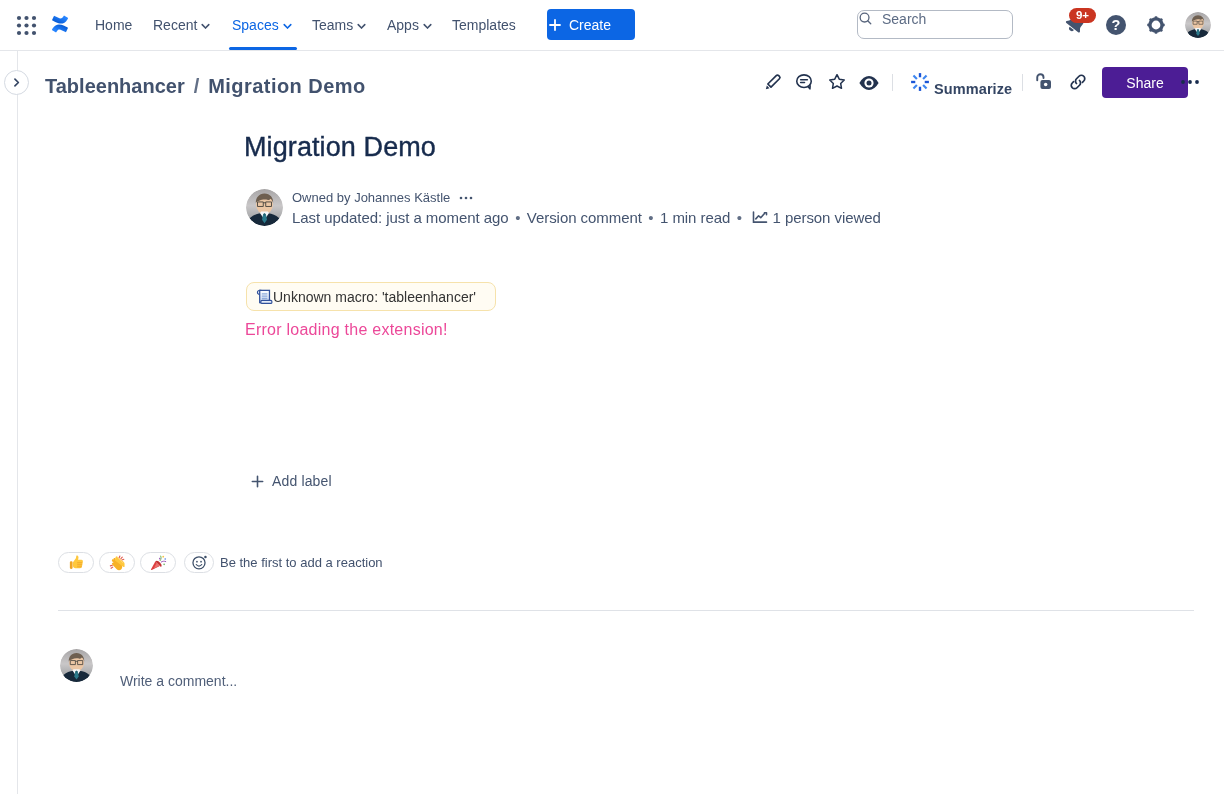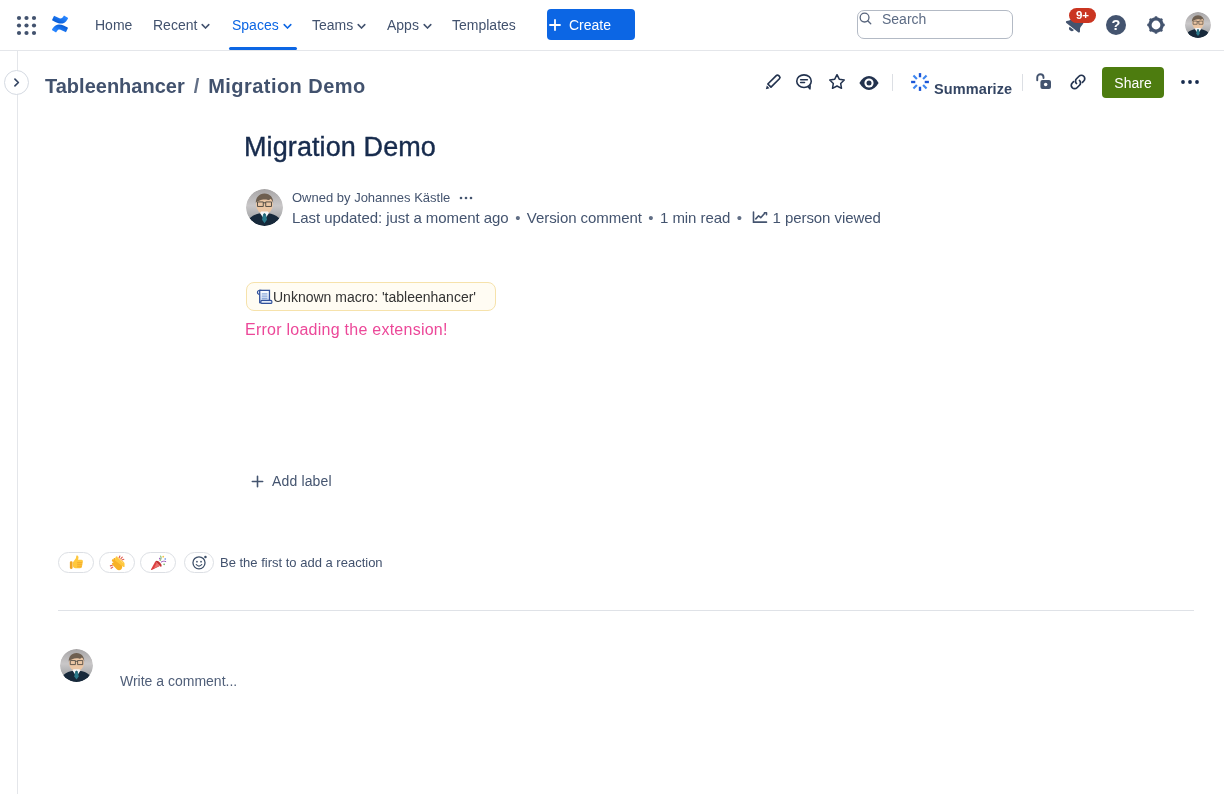--- a/index.html
+++ b/index.html
@@ -16,21 +16,21 @@
   #badge { position:absolute; left:1069px; top:8px; min-width:27px; height:15px; background:#CA3521; border-radius:8px; color:#fff; font-size:11.5px; font-weight:700; display:flex; align-items:center; justify-content:center; z-index:3; padding:0 4px 1px 4px;}
 
   
   #vline { position:absolute; left:17px; top:51px; width:1px; height:743px; background:#E4E6EA; }
   #collapsebtn { position:absolute; left:4px; top:70px; width:25px; height:25px; border:1px solid #D5DAE2; border-radius:50%; background:#fff; display:flex; align-items:center; justify-content:center; z-index:2; }
   #breadcrumb { position:absolute; left:45px; top:75px; font-size:20px; color:#42526E;font-weight:bold; }
   #breadcrumb .sep { margin:0 9px; color:#626F86; }
   .toolicon { position:absolute; top:72px; width:20px; height:20px; }
   .tooldiv { position:absolute; top:74px; width:1px; height:17px; background:#DCDFE4; }
   #summarize { position:absolute; left:934px; top:74px; font-size:14.5px; font-weight:600; color:#344563; letter-spacing:0.1px;margin-top:7px; }
-  #sharebtn { position:absolute; left:1102px; top:67px; width:62px; height:31px; background:#4d7c0f; border-radius:4px; color:#fff; font-size:14px; font-weight:500; display:flex; align-items:center; justify-content:center; }
+  #sharebtn { position:absolute; left:1102px; top:67px; width:86px; height:31px; background:#4c1d95; border-radius:4px; color:#fff; font-size:14px; font-weight:500; display:flex; align-items:center; justify-content:center; }
 
   
   #title { position:absolute; left:244px; top:132px; font-size:27px; font-weight:400; color:#172B4D; letter-spacing:0.1px; -webkit-text-stroke:0.4px #172B4D; }
   #byAvatar { position:absolute; left:246px; top:189px; width:37px; height:37px; border-radius:50%; overflow:hidden; }
   #byline1 { position:absolute; left:292px; top:190px; font-size:13px; color:#44546F; display:flex; align-items:center; gap:9px; }
   #byline2 { position:absolute; left:292px; top:209px; font-size:15px; color:#44546F; display:flex; align-items:center; letter-spacing:-0.06px; }
   .mdot { display:inline-block; margin:0 6.5px; color:#626F86; }
 
   #macrobox { position:absolute; left:246px; top:282px; width:250px; height:29px; background:#FFFCF3; border:1px solid #F6E2AB; border-radius:8px; display:flex; align-items:center; padding-left:8px; gap:0; }
   #macrobox span { font-size:14px; color:#333; }

